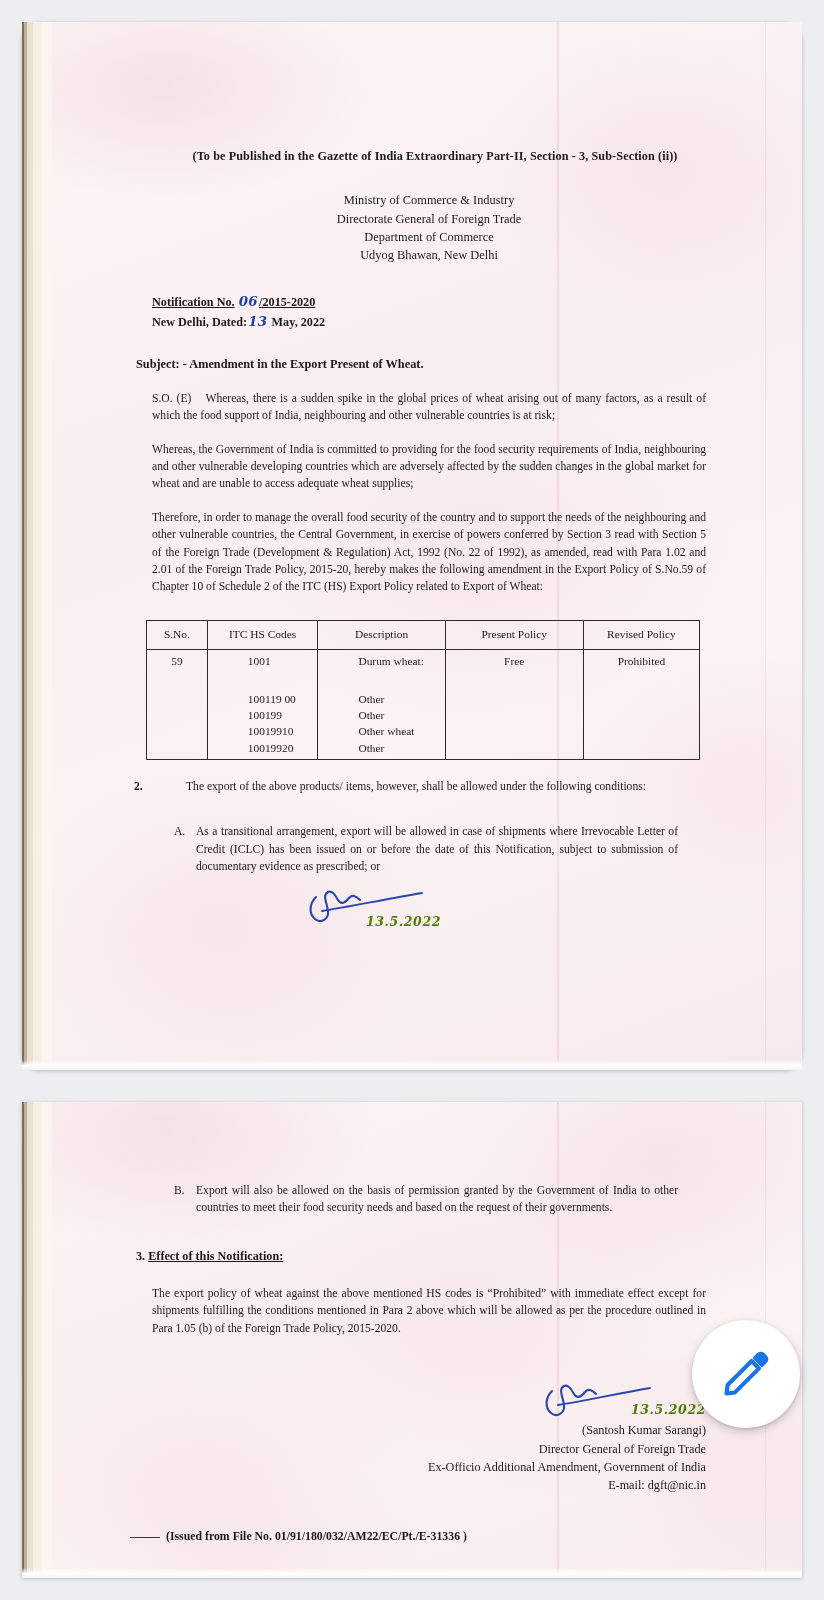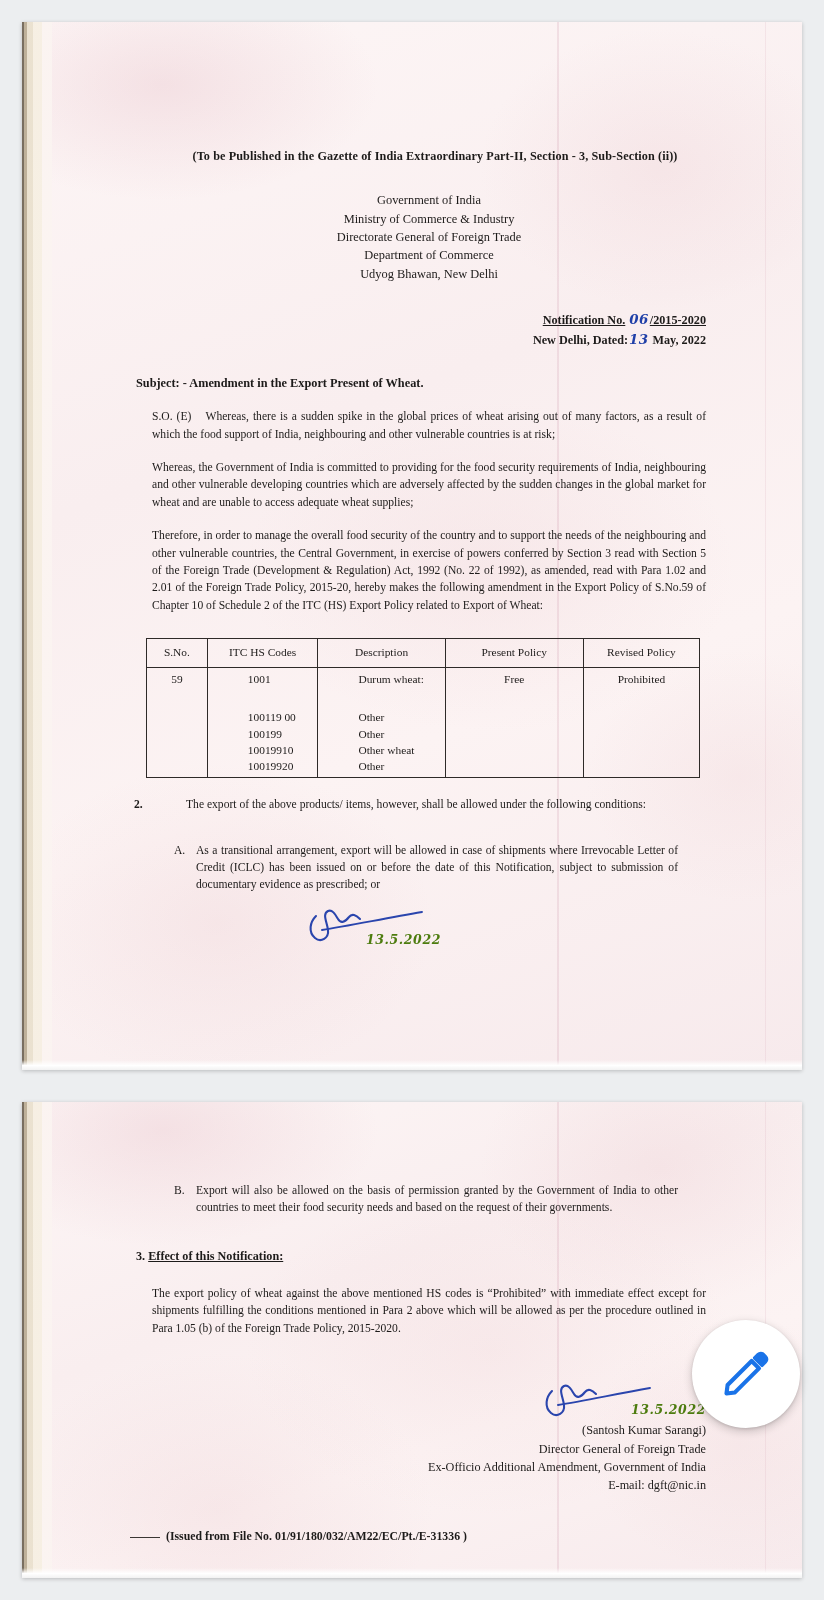--- a/index.html
+++ b/index.html
@@ -19,21 +19,21 @@
   }
 
   
   .page {
     position: absolute;
     left: 22px;
     width: 780px;
     background: #fbf4f4;
     box-shadow: 0 1px 4px rgba(0,0,0,0.22);
   }
-  #page-1 { top: 22px;   height: 1048px; }
+  #page-1 { top: 22px;   height: 1048px; border-radius: 18px; }
   #page-2 { top: 1102px; height: 476px; }
 
   
   .scan-tint {
     position: absolute; inset: 0;
     background:
       radial-gradient(ellipse 300px 160px at 18% 6%,  rgba(226,180,190,.30), rgba(226,180,190,0) 72%),
       radial-gradient(ellipse 260px 200px at 82% 14%, rgba(232,192,198,.22), rgba(232,192,198,0) 70%),
       radial-gradient(ellipse 340px 230px at 60% 52%, rgba(229,186,192,.16), rgba(229,186,192,0) 72%),
       radial-gradient(ellipse 300px 220px at 25% 86%, rgba(230,190,196,.22), rgba(230,190,196,0) 72%),
@@ -85,21 +85,21 @@
   }
 
   .org-block {
     text-align: center;
     font-size: 12.4px;
     line-height: 1.48;
     margin-top: 26px;
   }
 
   .notif-block {
-    text-align: right;
+    text-align: left;
     font-weight: bold;
     font-size: 12.2px;
     line-height: 1.5;
     margin-top: 26px;
   }
   .notif-line-1 .u-seg { text-decoration: underline; }
   .hand {
     font-family: "DejaVu Serif", serif;
     color: #2040a8;
     font-weight: bold;
@@ -227,21 +227,20 @@
     <div class="scan-tint"></div>
     <div class="scan-lines"></div>
     <div class="gutter"></div>
     <div class="page-edge-bottom"></div>
 
     <div class="doc">
 
       <div class="gazette-line">(To be Published in the Gazette of India Extraordinary Part-II, Section - 3, Sub-Section (ii))</div>
 
       <div class="org-block">
-        <div>Government of India</div>
         <div>Ministry of Commerce &amp; Industry</div>
         <div>Directorate General of Foreign Trade</div>
         <div>Department of Commerce</div>
         <div>Udyog Bhawan, New Delhi</div>
       </div>
 
       <div class="notif-block">
         <div class="notif-line-1">
           <span class="u-seg">Notification No.</span>
           <span class="hand">06</span><span class="u-seg">/2015-2020</span>

